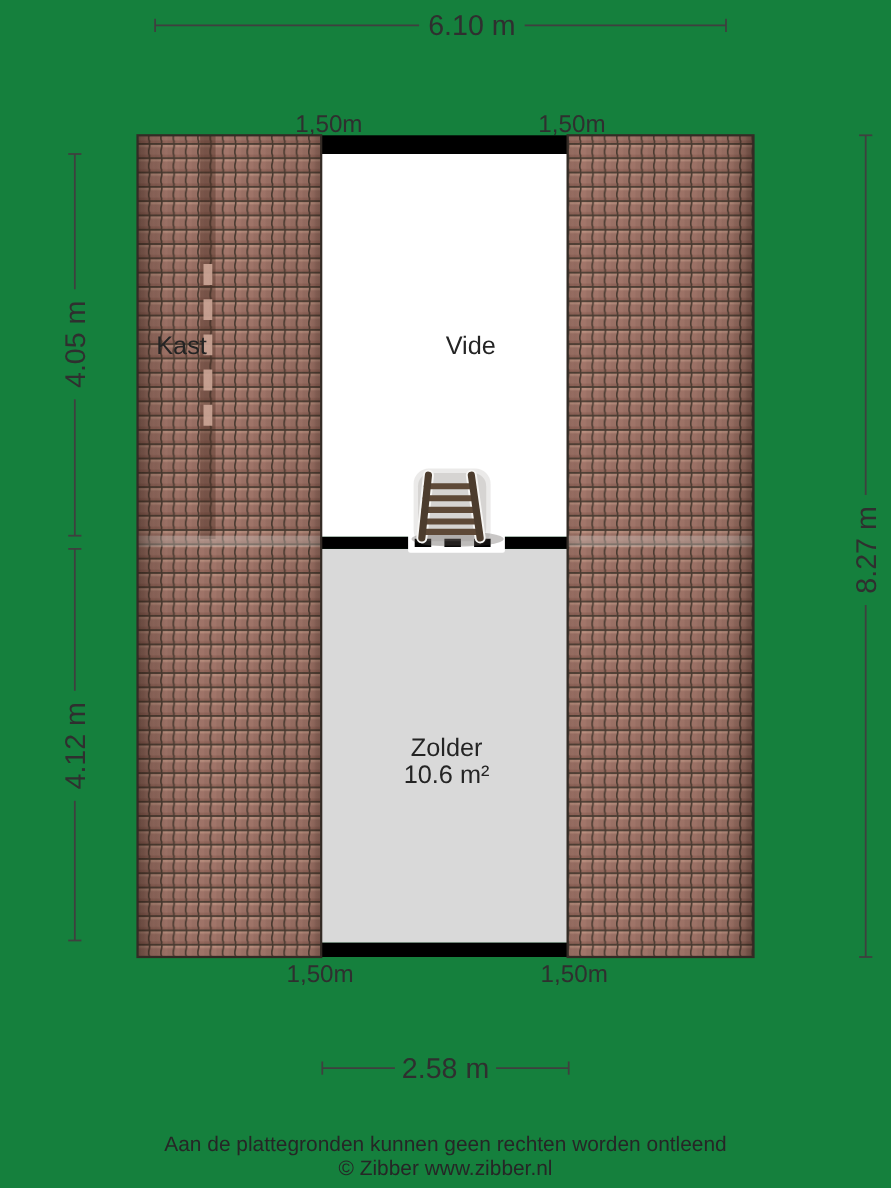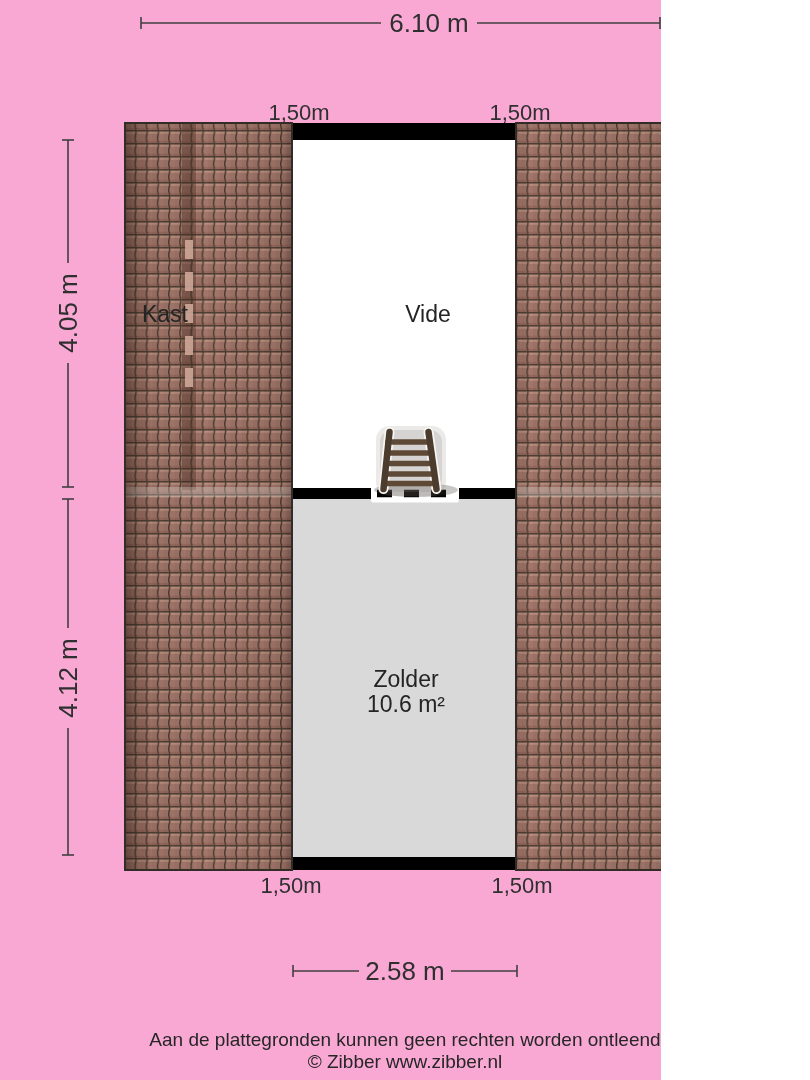--- a/index.html
+++ b/index.html
@@ -1,16 +1,16 @@
 <!DOCTYPE html>
 <html><head>
 <meta charset="utf-8">
 <style>
   html,body{margin:0;padding:0;background:#ffffff;}
-  .page{position:relative;width:661px;height:1080px;background:#f9a8d4;overflow:hidden;
+  .page{position:relative;width:810px;height:1080px;background:#15803d;overflow:hidden;
         font-family:"Liberation Sans",sans-serif;}
   svg{display:block;}
   text{font-family:"Liberation Sans",sans-serif;}
   .dim-line{stroke:#3f3f3f;stroke-width:1.6;fill:none;}
   .dim-text{font-size:26px;fill:#2f2f2f;}
   .small-dim{font-size:22px;fill:#2f2f2f;}
   .room-label{font-size:23px;fill:#242424;}
   .footer-text{font-size:19px;fill:#262626;}
 </style>
 </head>

